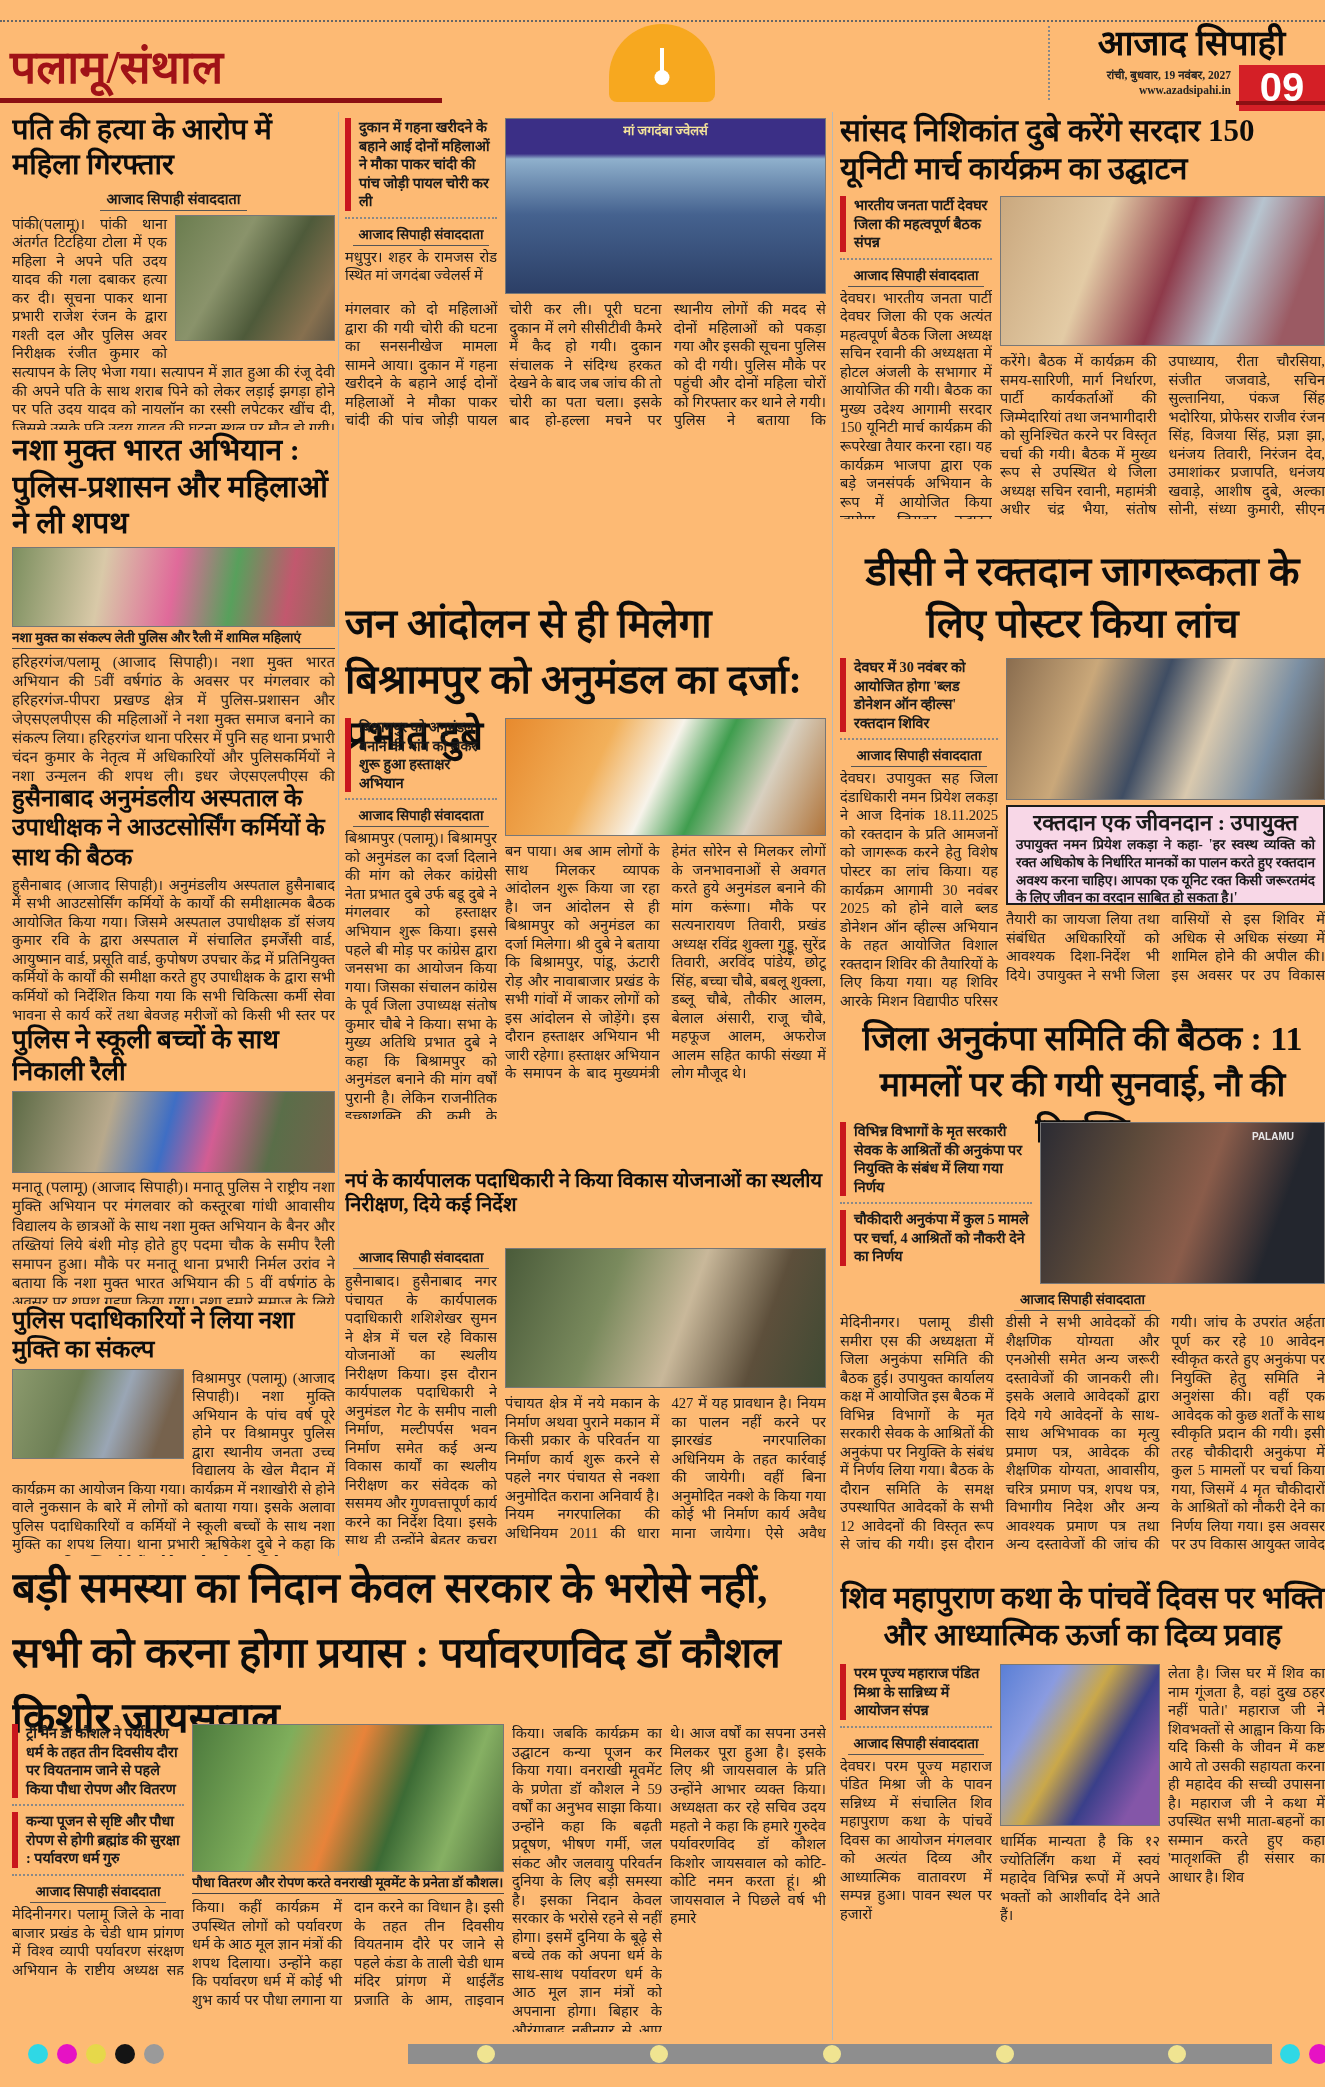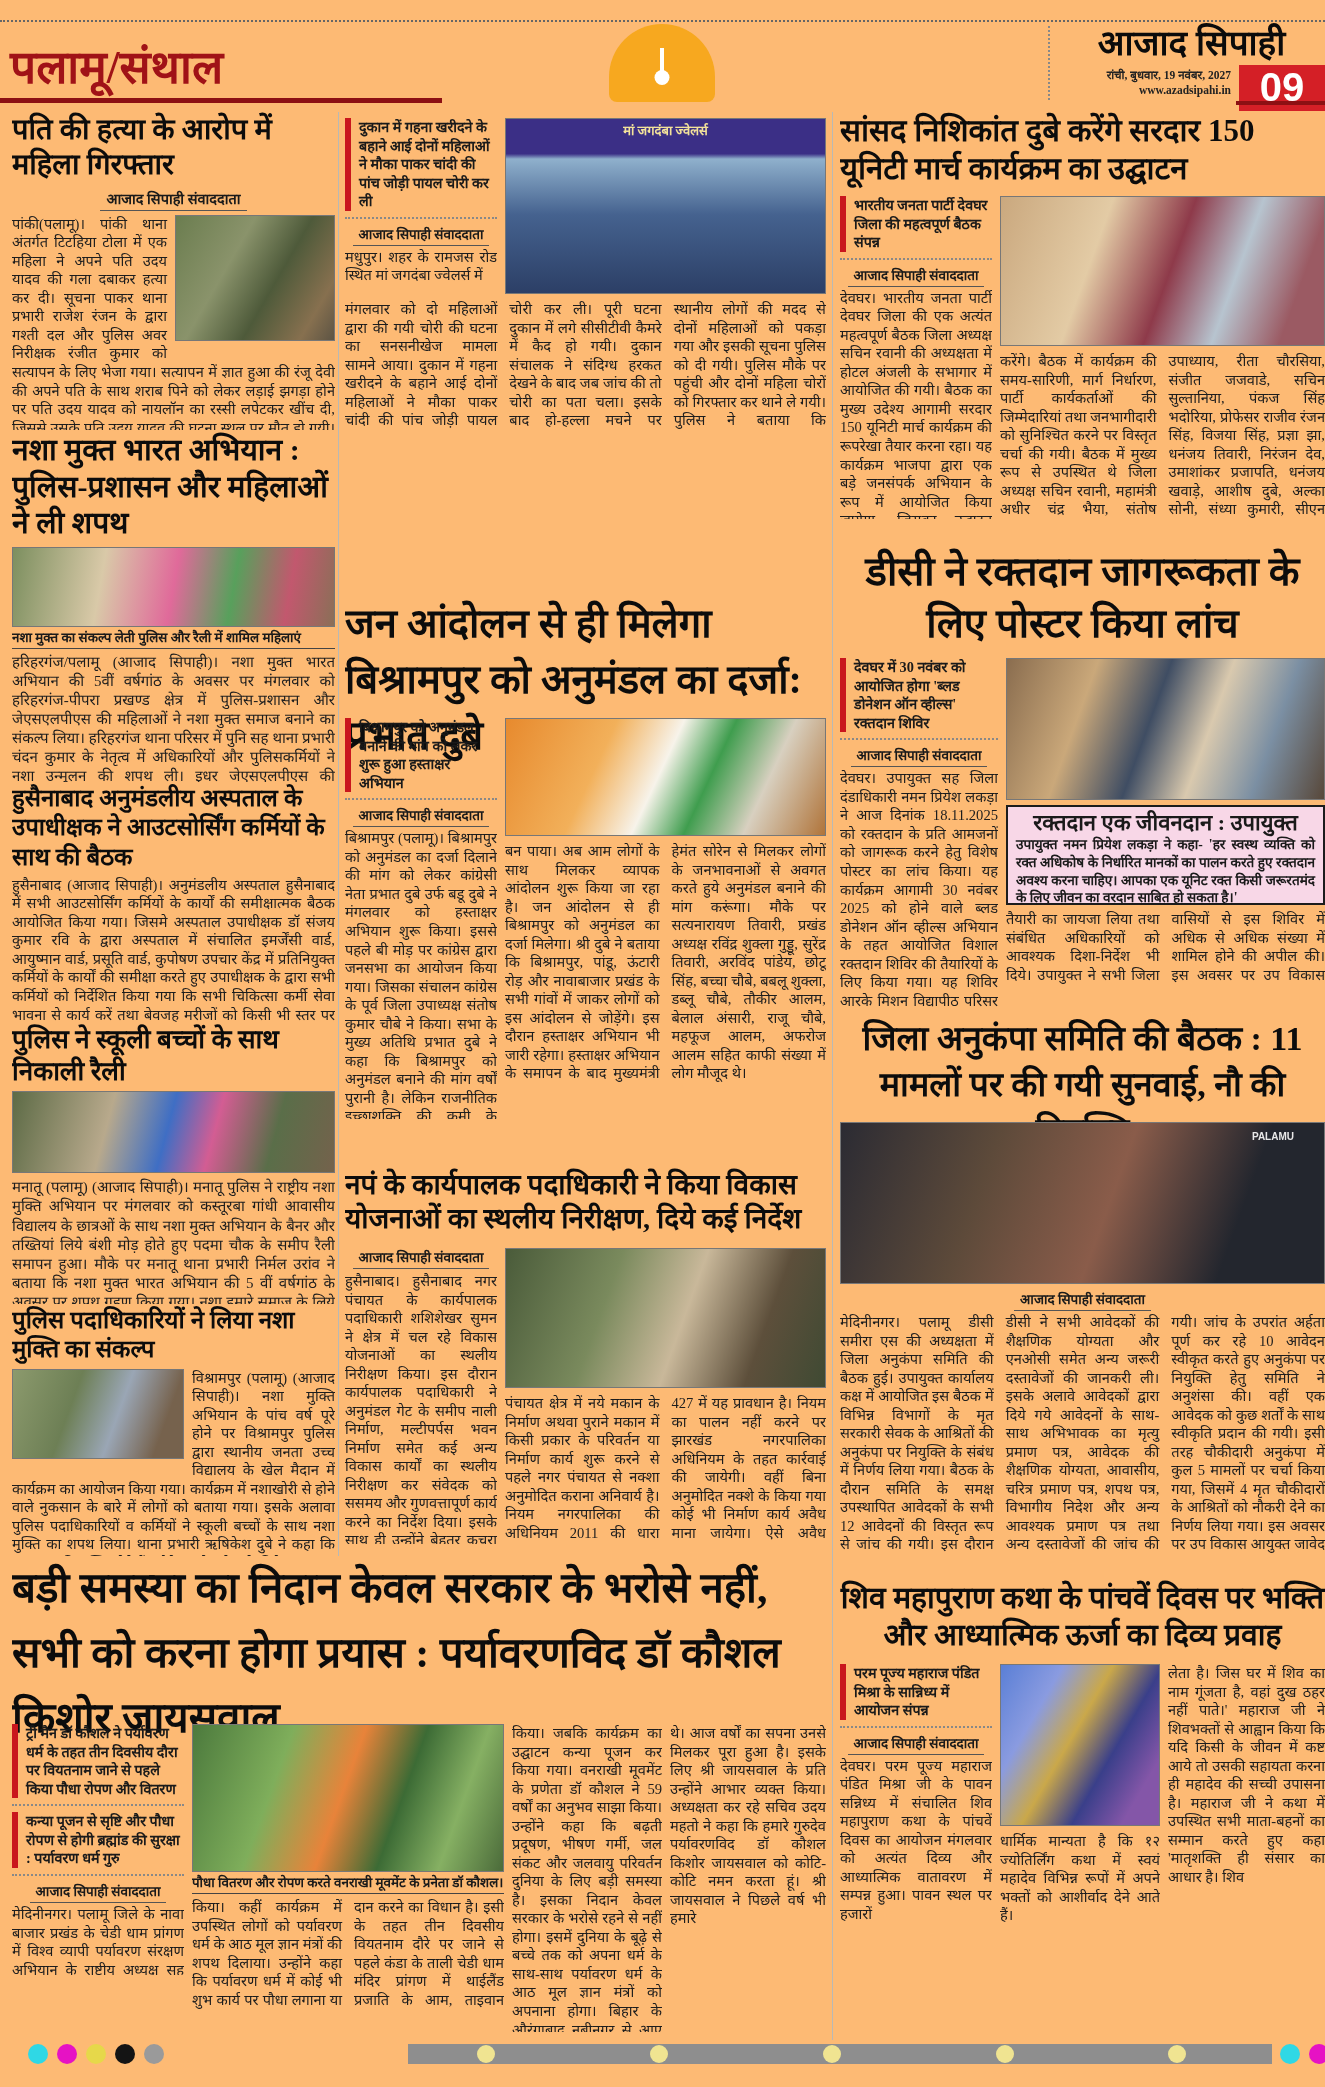--- a/index.html
+++ b/index.html
@@ -134,21 +134,21 @@
         <div class="body-text" style="height:290px;">बिश्रामपुर (पलामू)। बिश्रामपुर को अनुमंडल का दर्जा दिलाने की मांग को लेकर कांग्रेसी नेता प्रभात दुबे उर्फ बडू दुबे ने मंगलवार को हस्ताक्षर अभियान शुरू किया। इससे पहले बी मोड़ पर कांग्रेस द्वारा जनसभा का आयोजन किया गया। जिसका संचालन कांग्रेस के पूर्व जिला उपाध्यक्ष संतोष कुमार चौबे ने किया। सभा के मुख्य अतिथि प्रभात दुबे ने कहा कि बिश्रामपुर को अनुमंडल बनाने की मांग वर्षों पुरानी है। लेकिन राजनीतिक इच्छाशक्ति की कमी के कारण बिश्रामपुर अनुमंडल नहीं</div>
       </div>
       <div style="flex:1; overflow:hidden;">
         <div class="photo" style="width:100%; height:118px; background:linear-gradient(115deg,#e78a2e,#f2b05a 30%,#f7f3ea 48%,#3f9d4e 62%,#d8d0c0 78%,#b0743a);"></div>
         <div class="body-text cols2" style="height:308px; margin-top:6px;">बन पाया। अब आम लोगों के साथ मिलकर व्यापक आंदोलन शुरू किया जा रहा है। जन आंदोलन से ही बिश्रामपुर को अनुमंडल का दर्जा मिलेगा। श्री दुबे ने बताया कि बिश्रामपुर, पांडू, ऊंटारी रोड़ और नावाबाजार प्रखंड के सभी गांवों में जाकर लोगों को इस आंदोलन से जोड़ेंगे। इस दौरान हस्ताक्षर अभियान भी जारी रहेगा। हस्ताक्षर अभियान के समापन के बाद मुख्यमंत्री हेमंत सोरेन से मिलकर लोगों के जनभावनाओं से अवगत करते हुये अनुमंडल बनाने की मांग करूंगा। मौके पर सत्यनारायण तिवारी, प्रखंड अध्यक्ष रविंद्र शुक्ला गुड्डू, सुरेंद्र तिवारी, अरविंद पांडेय, छोटू सिंह, बच्चा चौबे, बबलू शुक्ला, डब्लू चौबे, तौकीर आलम, बेलाल अंसारी, राजू चौबे, महफूज आलम, अफरोज आलम सहित काफी संख्या में लोग मौजूद थे।</div>
       </div>
     </div>
   </section>
 
   <section class="article" style="left:345px; top:1168px; width:481px; height:388px;">
-    <h2 class="hl" style="font-size:28px; height:74px;">नपं के कार्यपालक पदाधिकारी ने किया विकास योजनाओं का स्थलीय निरीक्षण, दिये कई निर्देश</h2>
+    <h2 class="hl" style="font-size:20px; height:74px;">नपं के कार्यपालक पदाधिकारी ने किया विकास योजनाओं का स्थलीय निरीक्षण, दिये कई निर्देश</h2>
     <div class="row" style="margin-top:6px; height:300px;">
       <div style="width:152px; overflow:hidden;">
         <div class="byline-wrap" style="margin:0 0 3px 0;"><span class="byline" style="font-size:13.5px;">आजाद सिपाही संवाददाता</span></div>
         <div class="body-text" style="height:272px;">हुसैनाबाद। हुसैनाबाद नगर पंचायत के कार्यपालक पदाधिकारी शशिशेखर सुमन ने क्षेत्र में चल रहे विकास योजनाओं का स्थलीय निरीक्षण किया। इस दौरान कार्यपालक पदाधिकारी ने अनुमंडल गेट के समीप नाली निर्माण, मल्टीपर्पस भवन निर्माण समेत कई अन्य विकास कार्यों का स्थलीय निरीक्षण कर संवेदक को ससमय और गुणवत्तापूर्ण कार्य करने का निर्देश दिया। इसके साथ ही उन्होंने बेहतर कचरा प्रबंधन को लेकर डंप साइड का निरीक्षण कर नपं कर्मियों को निर्देशित किया। साथ ही नगर पंचायत क्षेत्र में हो रहे भवन निर्माण का भी उन्होंने निरीक्षण किया और कई निर्देश दिया। उन्होंने कहा कि नगर</div>
       </div>
       <div style="flex:1; overflow:hidden;">
         <div class="photo" style="width:100%; height:140px; background:linear-gradient(110deg,#4a5b3a,#7a8a5d 32%,#c9b89a 55%,#5d4f3b 78%,#3f4a33);"></div>
         <div class="body-text cols2" style="height:152px; margin-top:6px;">पंचायत क्षेत्र में नये मकान के निर्माण अथवा पुराने मकान में किसी प्रकार के परिवर्तन या निर्माण कार्य शुरू करने से पहले नगर पंचायत से नक्शा अनुमोदित कराना अनिवार्य है। नियम नगरपालिका की अधिनियम 2011 की धारा 427 में यह प्रावधान है। नियम का पालन नहीं करने पर झारखंड नगरपालिका अधिनियम के तहत कार्रवाई की जायेगी। वहीं बिना अनुमोदित नक्शे के किया गया कोई भी निर्माण कार्य अवैध माना जायेगा। ऐसे अवैध निर्माण के खिलाफ नियमानुसार कठोर दंडात्मक कार्रवाई की जायेगी। इसके अलावा कार्यपालक पदाधिकारी ने वार्ड एक व छह में पीएम आवास का स्थलीय निरीक्षण कर लाभुकों को यथाशीघ्र निर्माण कार्य पूर्ण करने का निर्देश दिया। मौके पर नगर प्रबंधक हिमानी बाड़ा, कनिय अभियंता बृजलाल यादव, सुपरवाइजर रवि यादव, संजीत कुमार आदि मौजूद थे।</div>
       </div>
     </div>
@@ -186,20 +186,25 @@
           <div class="pb-text">उपायुक्त नमन प्रियेश लकड़ा ने कहा- 'हर स्वस्थ व्यक्ति को रक्त अधिकोष के निर्धारित मानकों का पालन करते हुए रक्तदान अवश्य करना चाहिए। आपका एक यूनिट रक्त किसी जरूरतमंद के लिए जीवन का वरदान साबित हो सकता है।'</div>
         </div>
         <div class="body-text cols2" style="height:92px; margin-top:5px;">तैयारी का जायजा लिया तथा संबंधित अधिकारियों को आवश्यक दिशा-निर्देश भी दिये। उपायुक्त ने सभी जिला वासियों से इस शिविर में अधिक से अधिक संख्या में शामिल होने की अपील की। इस अवसर पर उप विकास आयुक्त पीयूष सिन्हा, इंडियन रेडक्रॉस सोसाइटी देवघर शाखा के पदाधिकारी और सदस्य उपस्थित थे।</div>
       </div>
     </div>
   </section>
 
   <section class="article" style="left:840px; top:1016px; width:485px; height:562px;">
     <h2 class="hl center" style="font-size:34px; line-height:1.35; height:100px;">जिला अनुकंपा समिति की बैठक : 11 मामलों पर की गयी सुनवाई, नौ की नियुक्ति</h2>
     <div class="row" style="margin-top:6px; height:164px;">
+      <div style="width:192px; overflow:hidden;">
+        <div class="pull-quote">विभिन्न विभागों के मृत सरकारी सेवक के आश्रितों की अनुकंपा पर नियुक्ति के संबंध में लिया गया निर्णय</div>
+        <div class="dotted-sep"></div>
+        <div class="pull-quote">चौकीदारी अनुकंपा में कुल 5 मामले पर चर्चा, 4 आश्रितों को नौकरी देने का निर्णय</div>
+      </div>
       <div class="photo" style="flex:1; height:162px; background:linear-gradient(110deg,#2b2b33,#5d4a3a 30%,#8a5c4a 55%,#23262e 80%);">
         <span style="position:absolute; right:30px; top:8px; color:#e8e8e8; font-size:10px; font-weight:bold; font-family:'Liberation Sans',sans-serif;">PALAMU</span>
       </div>
     </div>
     <div class="byline-wrap" style="margin:4px 0 2px 0;"><span class="byline" style="font-size:13.5px;">आजाद सिपाही संवाददाता</span></div>
     <div class="body-text cols3" style="height:258px;">मेदिनीनगर। पलामू डीसी समीरा एस की अध्यक्षता में जिला अनुकंपा समिति की बैठक हुई। उपायुक्त कार्यालय कक्ष में आयोजित इस बैठक में विभिन्न विभागों के मृत सरकारी सेवक के आश्रितों की अनुकंपा पर नियुक्ति के संबंध में निर्णय लिया गया। बैठक के दौरान समिति के समक्ष उपस्थापित आवेदकों के सभी 12 आवेदनों की विस्तृत रूप से जांच की गयी। इस दौरान डीसी ने सभी आवेदकों की शैक्षणिक योग्यता और एनओसी समेत अन्य जरूरी दस्तावेजों की जानकरी ली। इसके अलावे आवेदकों द्वारा दिये गये आवेदनों के साथ-साथ अभिभावक का मृत्यु प्रमाण पत्र, आवेदक की शैक्षणिक योग्यता, आवासीय, चरित्र प्रमाण पत्र, शपथ पत्र, विभागीय निदेश और अन्य आवश्यक प्रमाण पत्र तथा अन्य दस्तावेजों की जांच की गयी। जांच के उपरांत अर्हता पूर्ण कर रहे 10 आवेदन स्वीकृत करते हुए अनुकंपा पर नियुक्ति हेतु समिति ने अनुशंसा की। वहीं एक आवेदक को कुछ शर्तों के साथ स्वीकृति प्रदान की गयी। इसी तरह चौकीदारी अनुकंपा में कुल 5 मामलों पर चर्चा किया गया, जिसमें 4 मृत चौकीदारों के आश्रितों को नौकरी देने का निर्णय लिया गया। इस अवसर पर उप विकास आयुक्त जावेद हुसैन, अपर समाहर्ता कुंदन कुमार, भूमि सुधार उप समाहर्ता प्यारे लाल, जिला कोषागार पदाधिकारी समेत अन्य उपस्थित रहे।</div>
   </section>
 
   <section class="article" style="left:12px; top:1556px; width:814px; height:484px;">
     <h2 class="hl" style="font-size:42px; line-height:1.55; height:162px;">बड़ी समस्या का निदान केवल सरकार के भरोसे नहीं, सभी को करना होगा प्रयास : पर्यावरणविद डॉ कौशल किशोर जायसवाल</h2>

